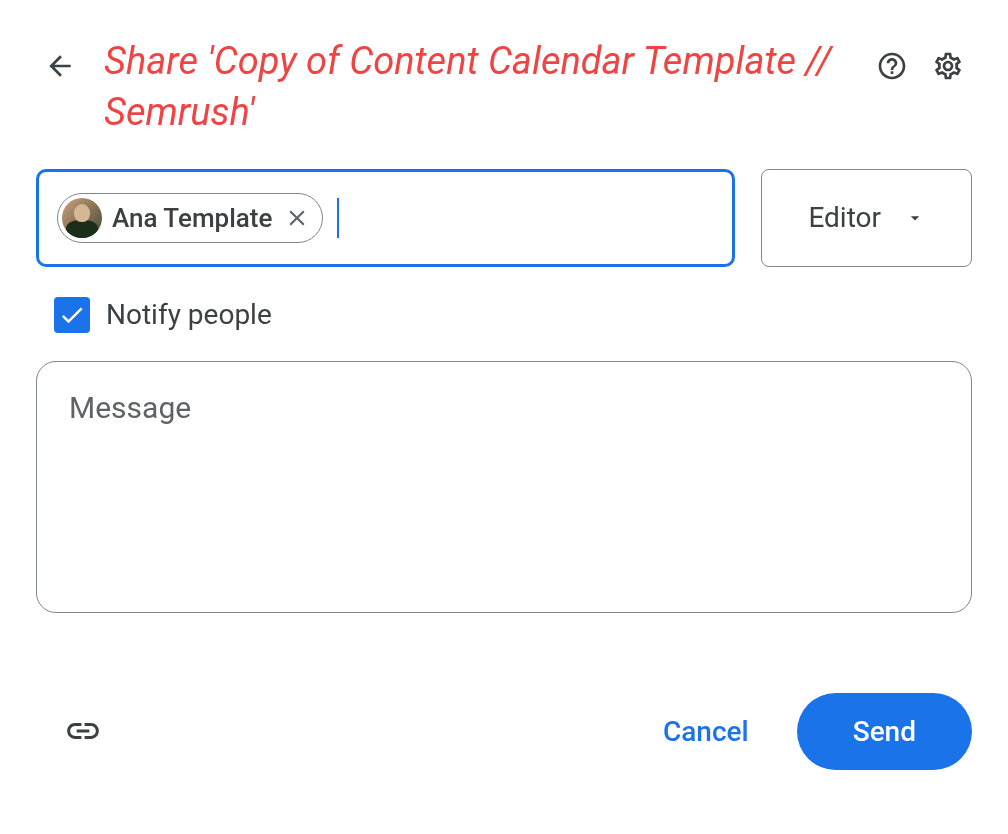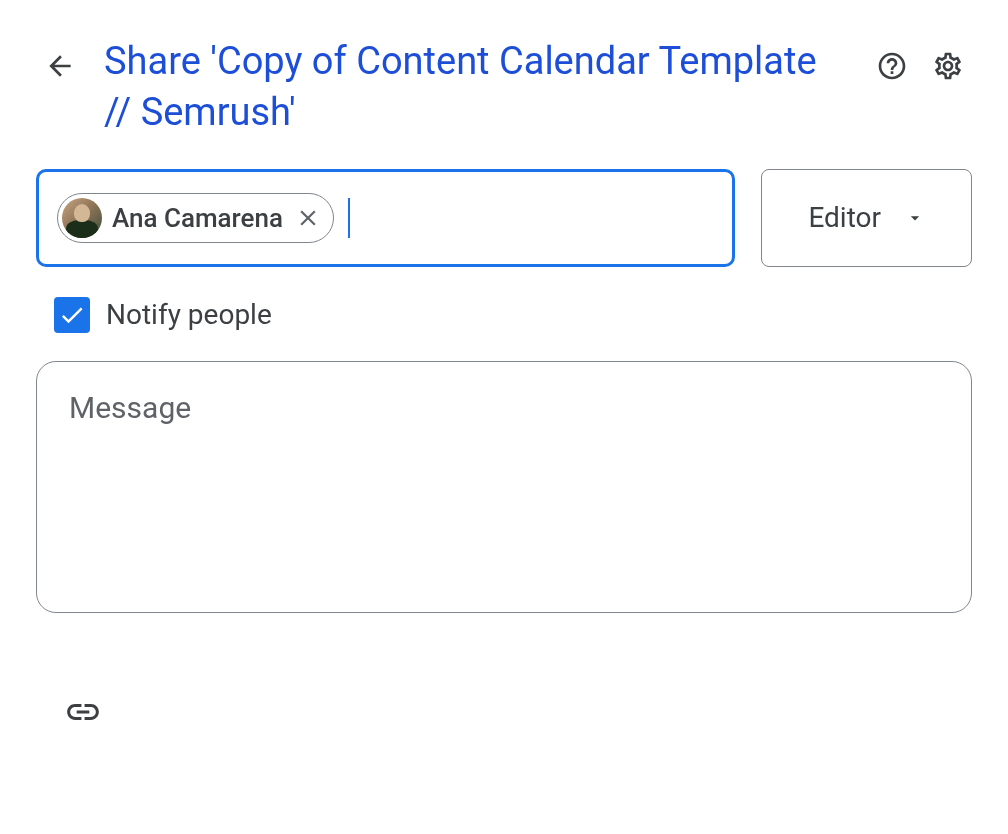--- a/index.html
+++ b/index.html
@@ -28,24 +28,25 @@
       align-items: center;
       justify-content: center;
       cursor: pointer;
       border-radius: 50%;
       flex-shrink: 0;
       margin-top: 6px;
     }
     .dialog-title {
       font-size: 38px;
       font-weight: 400;
-      color: #1d4ed8;
+      color: #ef4444;
       line-height: 1.35;
       flex: 1;
       letter-spacing: 0;
+      font-style: italic;
     }
     .header-actions {
       display: flex;
       gap: 8px;
       margin-top: 6px;
     }
     .icon-btn {
       width: 48px;
       height: 48px;
       display: flex;
@@ -242,21 +243,21 @@
         <path d="M19.43 12.98c.04-.32.07-.64.07-.98 0-.34-.03-.66-.07-.98l2.11-1.65c.19-.15.24-.42.12-.64l-2-3.46c-.09-.16-.26-.25-.44-.25-.06 0-.12.01-.17.03l-2.49 1c-.52-.4-1.08-.73-1.69-.98l-.38-2.65C14.46 2.18 14.25 2 14 2h-4c-.25 0-.46.18-.49.42l-.38 2.65c-.61.25-1.17.59-1.69.98l-2.49-1c-.06-.02-.12-.03-.18-.03-.17 0-.34.09-.43.25l-2 3.46c-.13.22-.07.49.12.64l2.11 1.65c-.04.32-.07.65-.07.98 0 .33.03.66.07.98l-2.11 1.65c-.19.15-.24.42-.12.64l2 3.46c.09.16.26.25.44.25.06 0 .12-.01.17-.03l2.49-1c.52.4 1.08.73 1.69.98l.38 2.65c.03.24.24.42.49.42h4c.25 0 .46-.18.49-.42l.38-2.65c.61-.25 1.17-.59 1.69-.98l2.49 1c.06.02.12.03.18.03.17 0 .34-.09.43-.25l2-3.46c.12-.22.07-.49-.12-.64l-2.11-1.65zm-1.98-1.71c.04.31.05.52.05.73 0 .21-.02.43-.05.73l-.14 1.13.89.7 1.08.84-.7 1.21-1.27-.51-1.04-.42-.9.68c-.43.32-.84.56-1.25.73l-1.06.43-.16 1.13-.2 1.35h-1.4l-.19-1.35-.16-1.13-1.06-.43c-.43-.18-.83-.41-1.23-.71l-.91-.7-1.06.43-1.27.51-.7-1.21 1.08-.84.89-.7-.14-1.13c-.03-.31-.05-.54-.05-.74s.02-.43.05-.73l.14-1.13-.89-.7-1.08-.84.7-1.21 1.27.51 1.04.42.9-.68c.43-.32.84-.56 1.25-.73l1.06-.43.16-1.13.2-1.35h1.39l.19 1.35.16 1.13 1.06.43c.43.18.83.41 1.23.71l.91.7 1.06-.43 1.27-.51.7 1.21-1.07.85-.89.7.14 1.13zM12 8c-2.21 0-4 1.79-4 4s1.79 4 4 4 4-1.79 4-4-1.79-4-4-4zm0 6c-1.1 0-2-.9-2-2s.9-2 2-2 2 .9 2 2-.9 2-2 2z" fill="#3c4043"></path>
       </svg>
     </div>
   </div>
 </div>
 
 <div class="share-row">
   <div class="people-input">
     <div class="person-chip">
       <div class="avatar"></div>
-      <span class="chip-name">Ana Camarena</span>
+      <span class="chip-name">Ana Template</span>
       <span class="chip-remove">
         <svg width="26" height="26" viewBox="0 0 24 24">
           <path d="M19 6.41L17.59 5 12 10.59 6.41 5 5 6.41 10.59 12 5 17.59 6.41 19 12 13.41 17.59 19 19 17.59 13.41 12 19 6.41z" fill="#5f6368"></path>
         </svg>
       </span>
     </div>
     <div class="cursor-blink"></div>
   </div>
   <div class="role-select">
     <span class="role-label">Editor</span>
@@ -278,13 +279,17 @@
 <div class="message-box">
   <textarea placeholder="Message" style=""></textarea>
 </div>
 
 <div class="footer-row">
   <div class="link-icon-btn">
     <svg width="38" height="38" viewBox="0 0 24 24">
       <path d="M3.9 12c0-1.71 1.39-3.1 3.1-3.1h4V7H7c-2.76 0-5 2.24-5 5s2.24 5 5 5h4v-1.9H7c-1.71 0-3.1-1.39-3.1-3.1zM8 13h8v-2H8v2zm9-6h-4v1.9h4c1.71 0 3.1 1.39 3.1 3.1s-1.39 3.1-3.1 3.1h-4V17h4c2.76 0 5-2.24 5-5s-2.24-5-5-5z" fill="#3c4043"></path>
     </svg>
   </div>
+  <div class="footer-actions">
+    <button class="cancel-btn">Cancel</button>
+    <button class="send-btn">Send</button>
+  </div>
 </div>
 
 </body></html>

